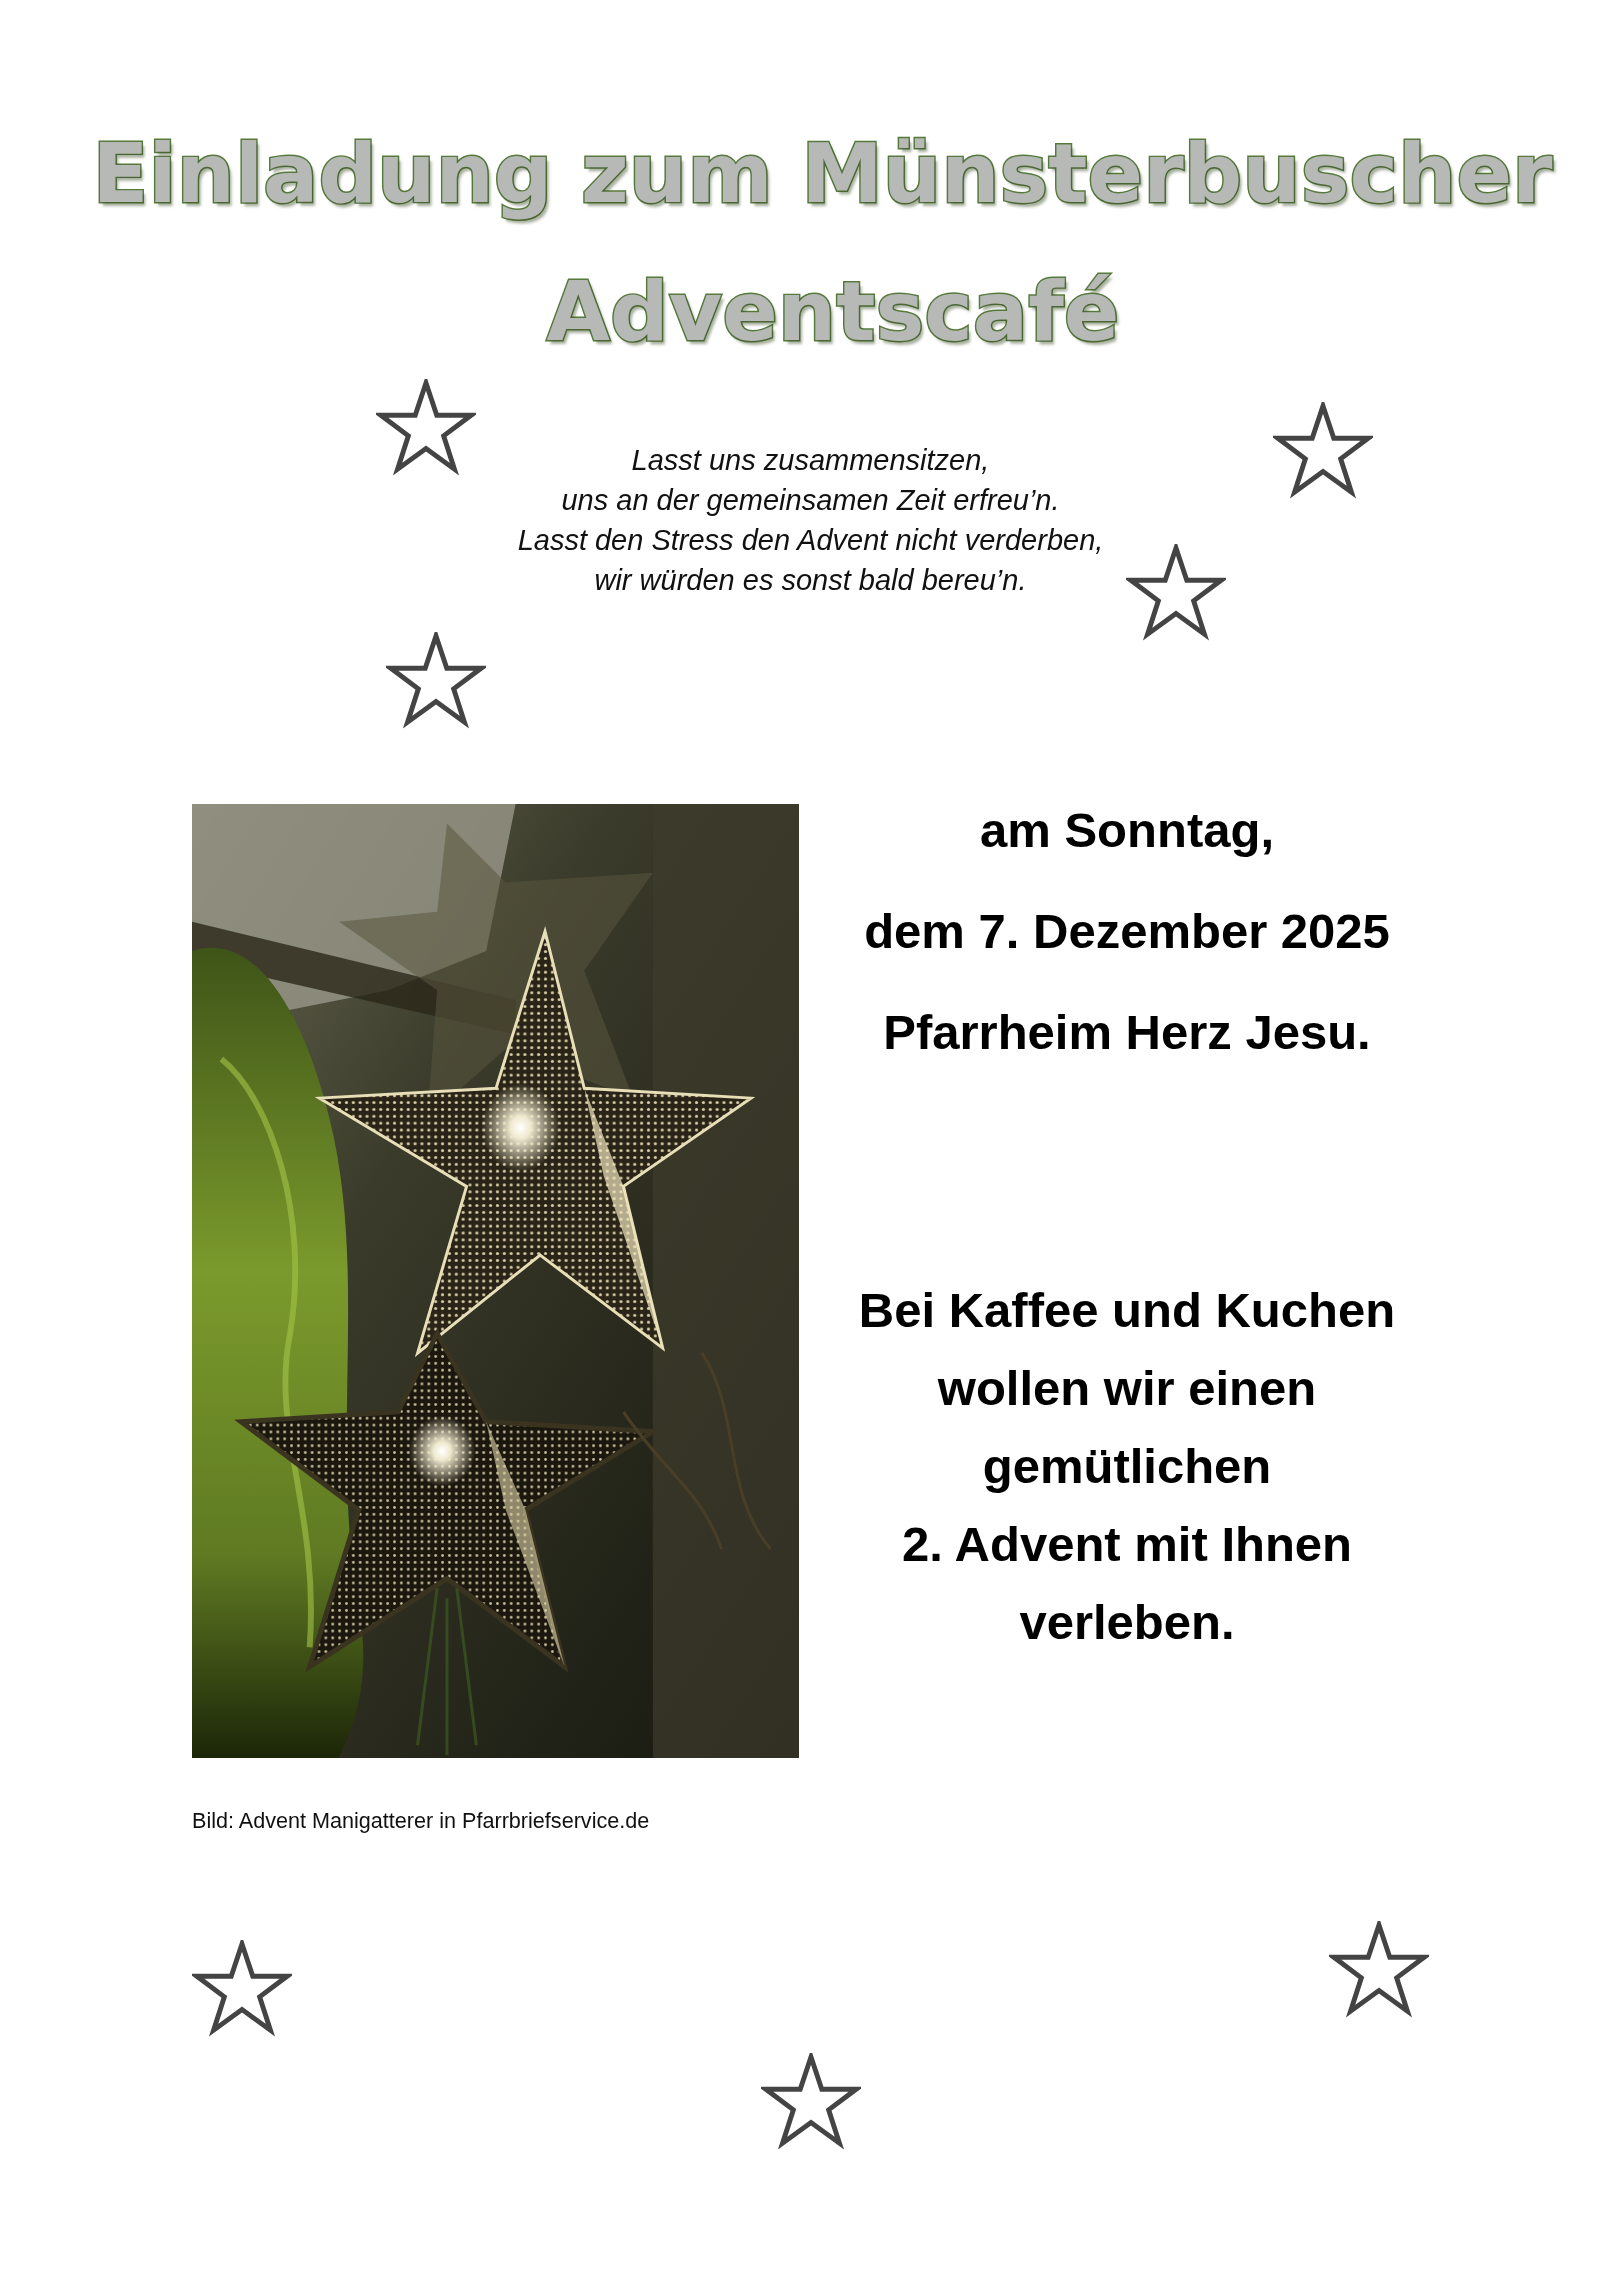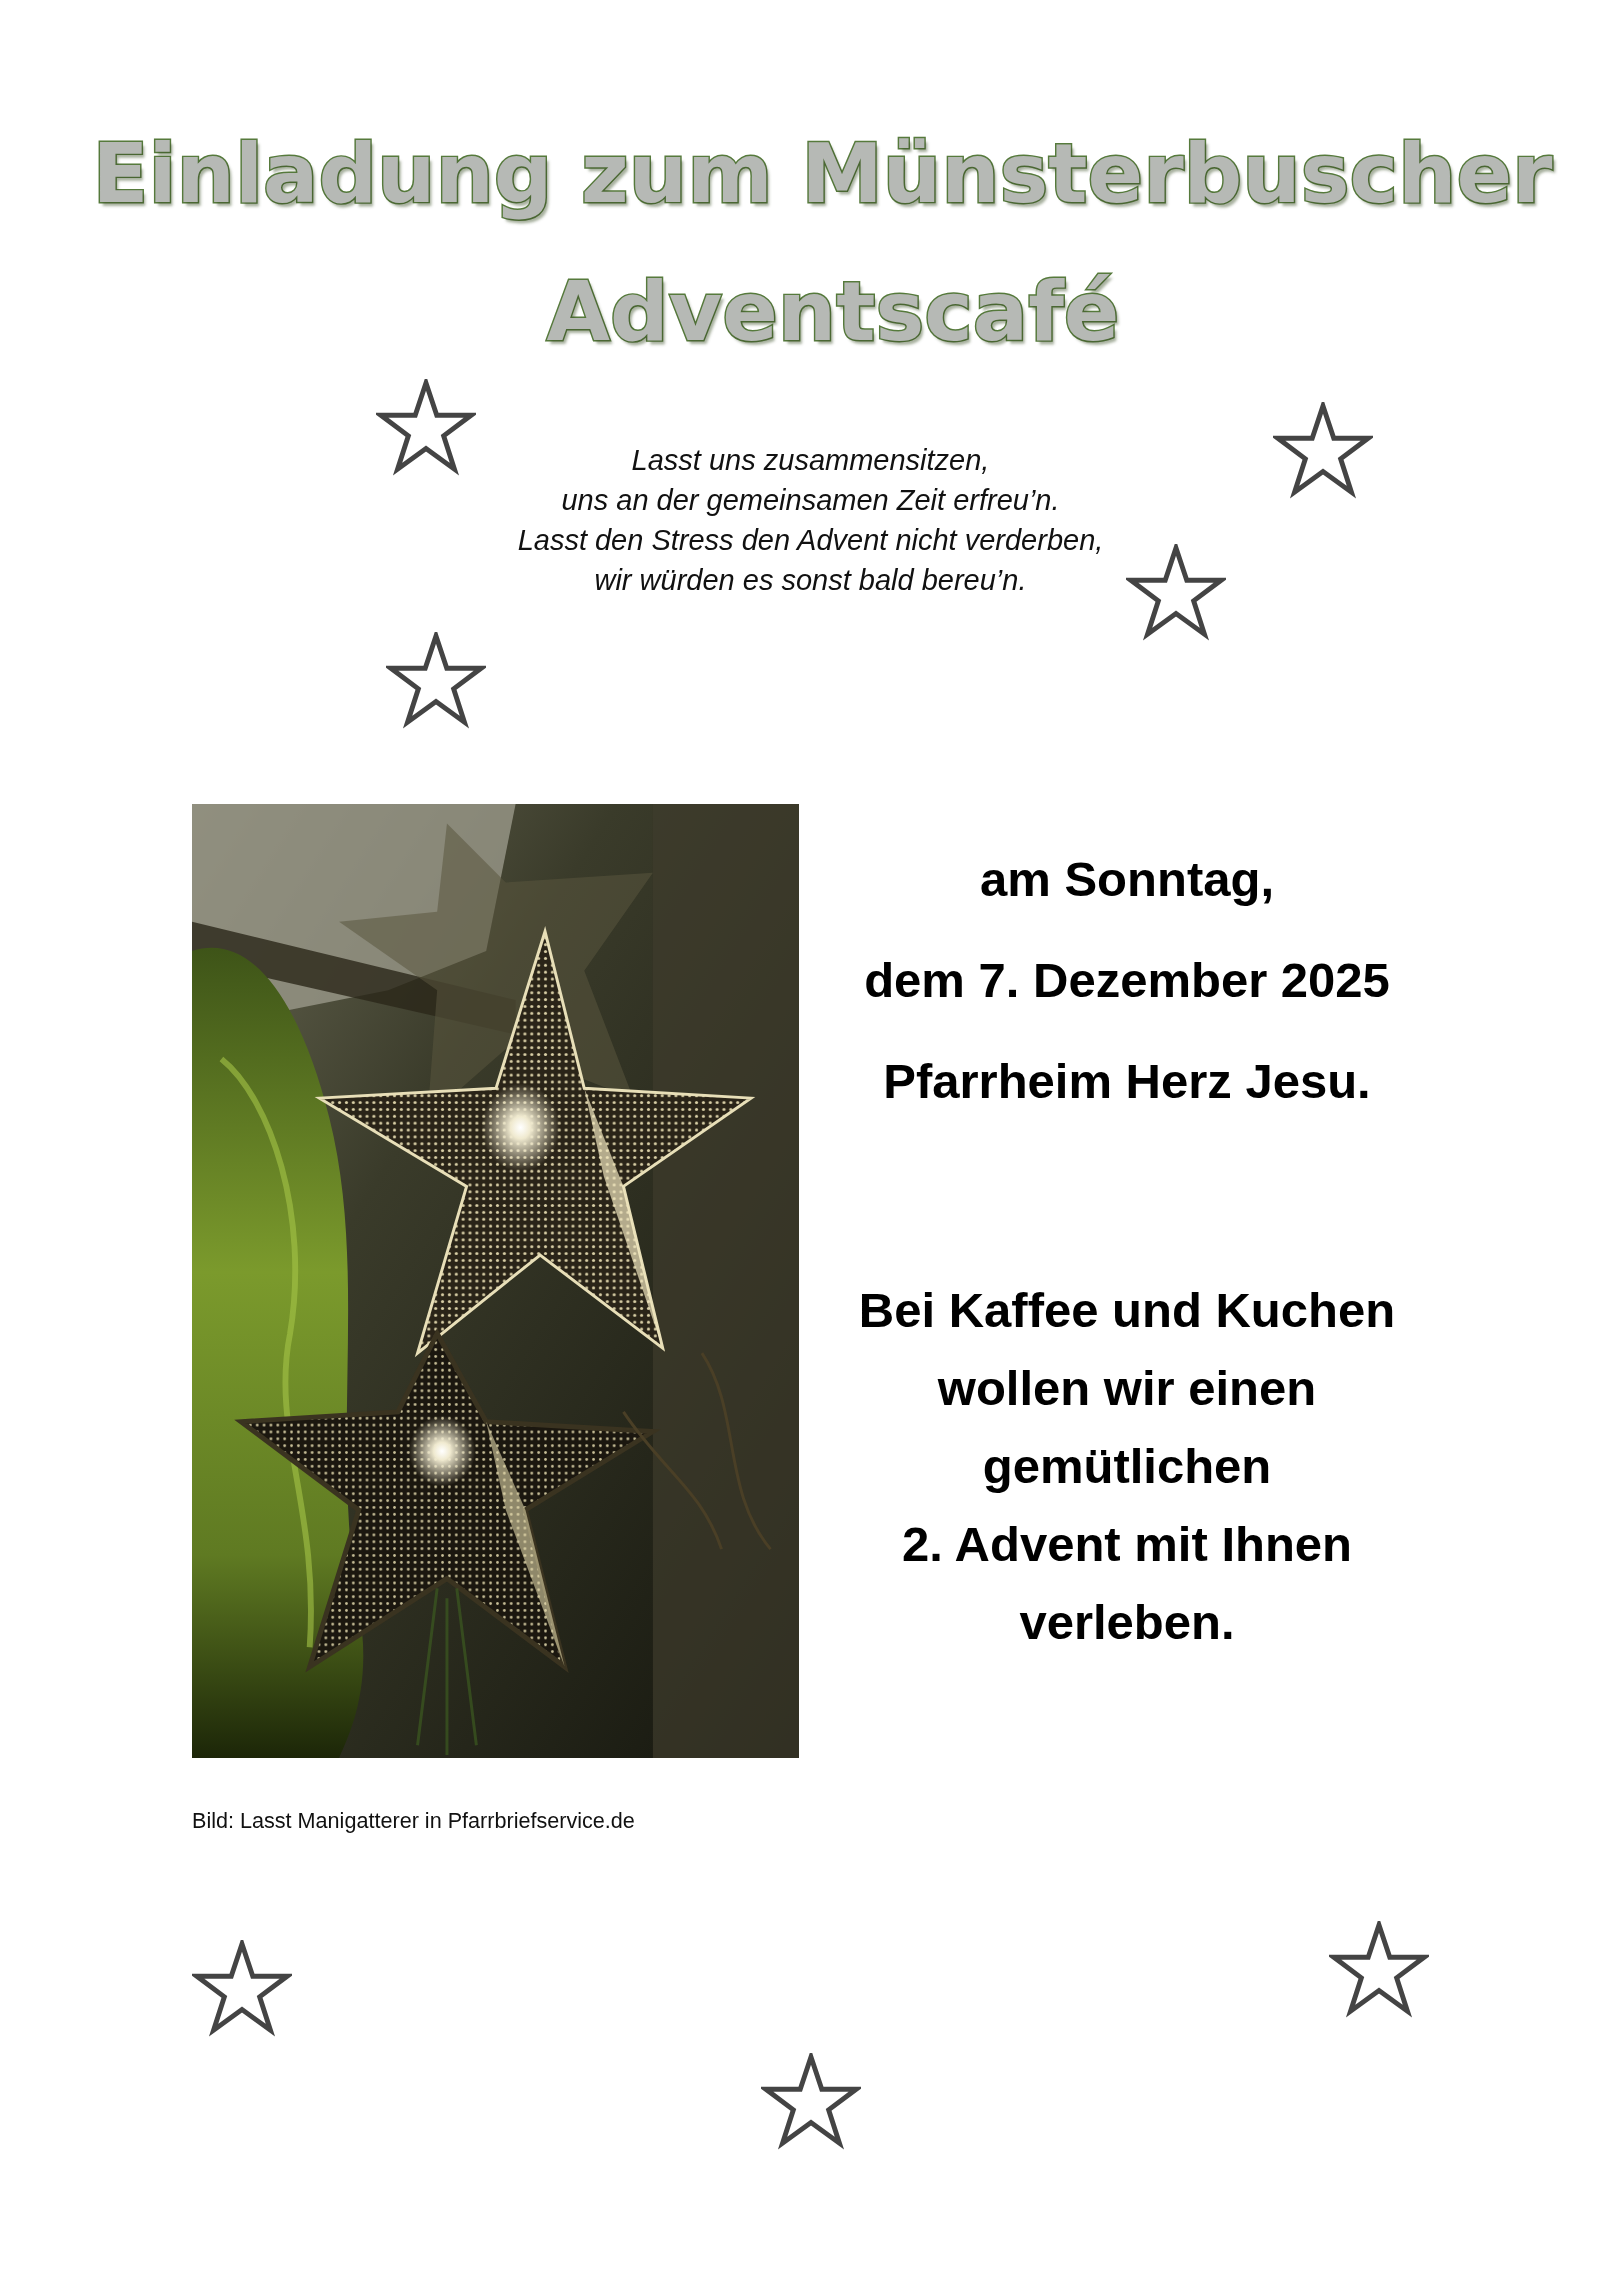--- a/index.html
+++ b/index.html
@@ -25,21 +25,21 @@
   .deco-star { position: absolute; width: 100px; height: 98px; }
   .deco-star svg { width: 100%; height: 100%; display: block; }
 
   .photo { position: absolute; left: 192px; top: 804px; width: 607px; height: 954px; overflow: hidden; background: #1e1f14; }
   .photo svg { width: 100%; height: 100%; display: block; }
 
   .caption { position: absolute; left: 192px; top: 1807px; font-size: 21.6px; line-height: 27.4px; color: #111; white-space: nowrap; }
 
   .event { position: absolute; left: 823px; width: 608px; text-align: center; font-weight: bold; color: #000; font-size: 49px; }
   .event .line { white-space: nowrap; }
-  .event-when { top: 829px; line-height: 101px; }
+  .event-when { top: 780px; line-height: 101px; }
   .event-msg { top: 1271px; line-height: 78px; }
 </style>
 </head>
 <body>
 
 <div class="page">
 
   <div class="title-line title-1">Einladung zum Münsterbuscher</div>
   <div class="title-line title-2">Adventscafé</div>
 
@@ -134,21 +134,21 @@
       <polygon points="250,540 300,630 470,640 340,720 380,880 260,790 120,880 170,720 50,630 210,620" fill="url(#dots2)" stroke="#3a3320" stroke-width="5"></polygon>
       <polygon points="300,630 340,720 380,880 320,720" fill="#ddd4a6" opacity="0.6"></polygon>
       <ellipse cx="255" cy="660" rx="34" ry="36" fill="url(#glow1)"></ellipse>
 
       <path d="M440,620 C480,680 520,700 540,760 M520,560 C560,620 540,700 590,760" stroke="#4a3f26" stroke-width="3" fill="none"></path>
 
       <path d="M250,800 L230,960 M270,800 L290,960 M260,810 L260,970" stroke="#3c5a20" stroke-width="3" opacity="0.7"></path>
     </svg>
   </div>
 
-  <div class="caption">Bild: Lasst Manigatterer in Pfarrbriefservice.de</div>
+  <div class="caption">Bild: Advent Manigatterer in Pfarrbriefservice.de</div>
 
   <div class="event event-when">
     <div class="line">am Sonntag,</div>
     <div class="line">dem 7. Dezember 2025</div>
     <div class="line">Pfarrheim Herz Jesu.</div>
   </div>
 
   <div class="event event-msg">
     <div class="line">Bei Kaffee und Kuchen</div>
     <div class="line">wollen wir einen</div>

